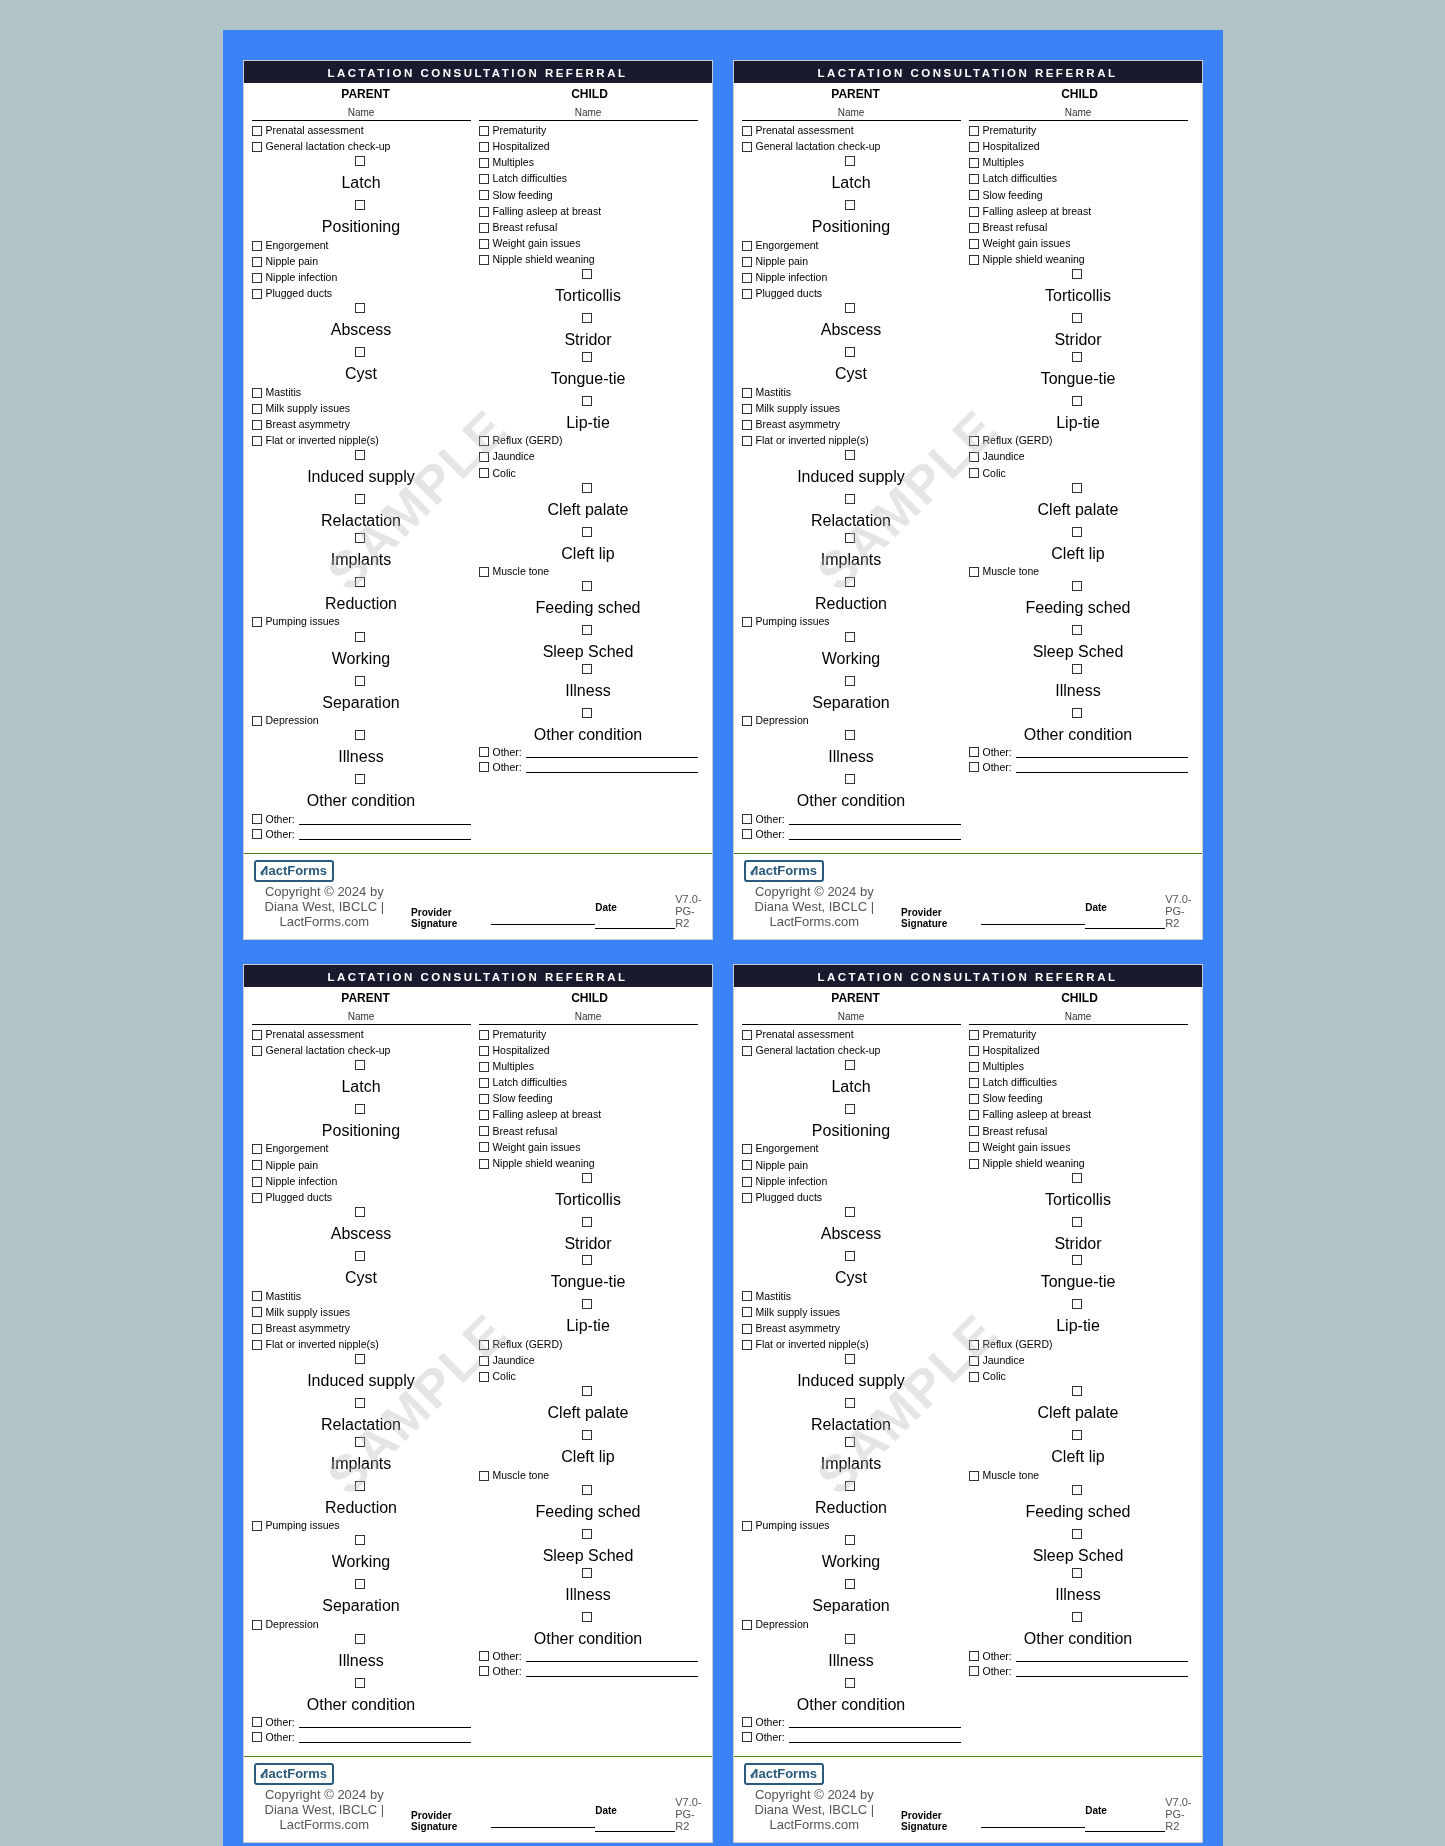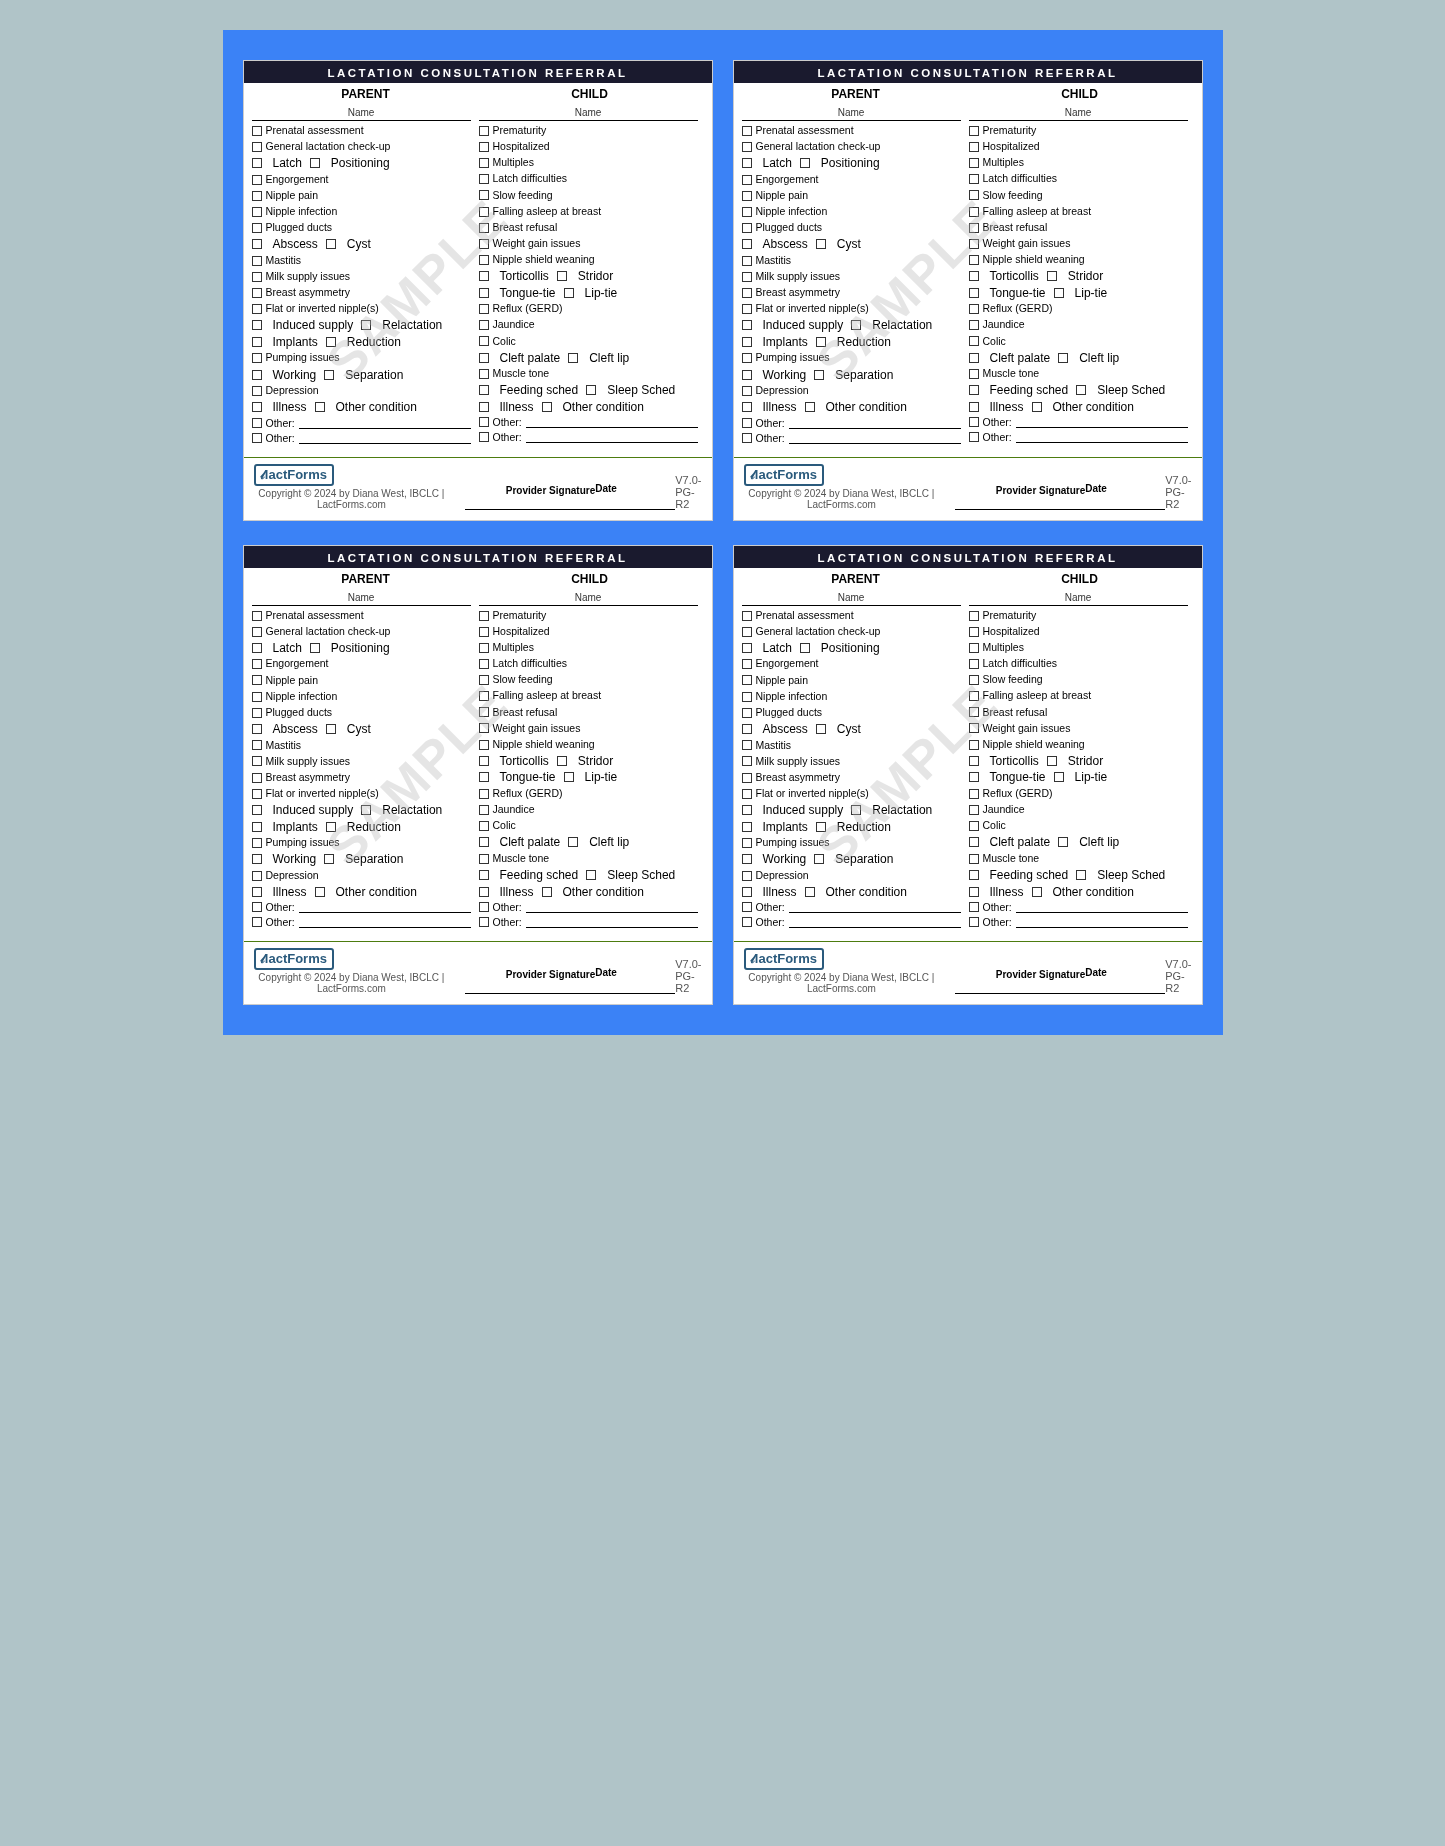--- a/index.html
+++ b/index.html
@@ -77,21 +77,22 @@
       width: 10px;
       height: 10px;
       border: 1px solid #333;
       margin-right: 4px;
       flex-shrink: 0;
     }
     .check-row {
       display: flex;
       align-items: center;
       margin-bottom: 2.5px;
-      font-size: 12px;
+      font-size: 16px;
+      flex-direction: column;
     }
     .check-row .box {
       display: inline-block;
       width: 10px;
       height: 10px;
       border: 1px solid #333;
       margin-right: 4px;
       flex-shrink: 0;
     }
     .other-line {
@@ -132,21 +133,21 @@
       color: #2a5a7c;
       border: 2px solid #2a5a7c;
       padding: 1px 5px;
       border-radius: 3px;
       display: inline-block;
     }
     .logo-text span {
       color: #2a5a7c;
     }
     .copyright {
-      font-size: 10px;
+      font-size: 13px;
       color: #555;
       text-align: center;
       margin-top: 2px;
     }
     .version {
       font-size: 11px;
       color: #555;
       align-self: flex-end;
     }
     
@@ -164,23 +165,22 @@
       z-index: 10;
     }
     .footer-row {
       display: flex;
       align-items: flex-end;
       justify-content: space-between;
       width: 100%;
     }
     .sig-block {
       display: flex;
-      flex-direction: column;
-      align-items: flex-end;
-      gap: 0;
+      align-items: center;
+      gap: 8px;
     }
     .sig-label {
       font-weight: bold;
       font-size: 10px;
     }
     .date-block {
       display: flex;
       flex-direction: column;
       align-items: flex-start;
       gap: 2px;

